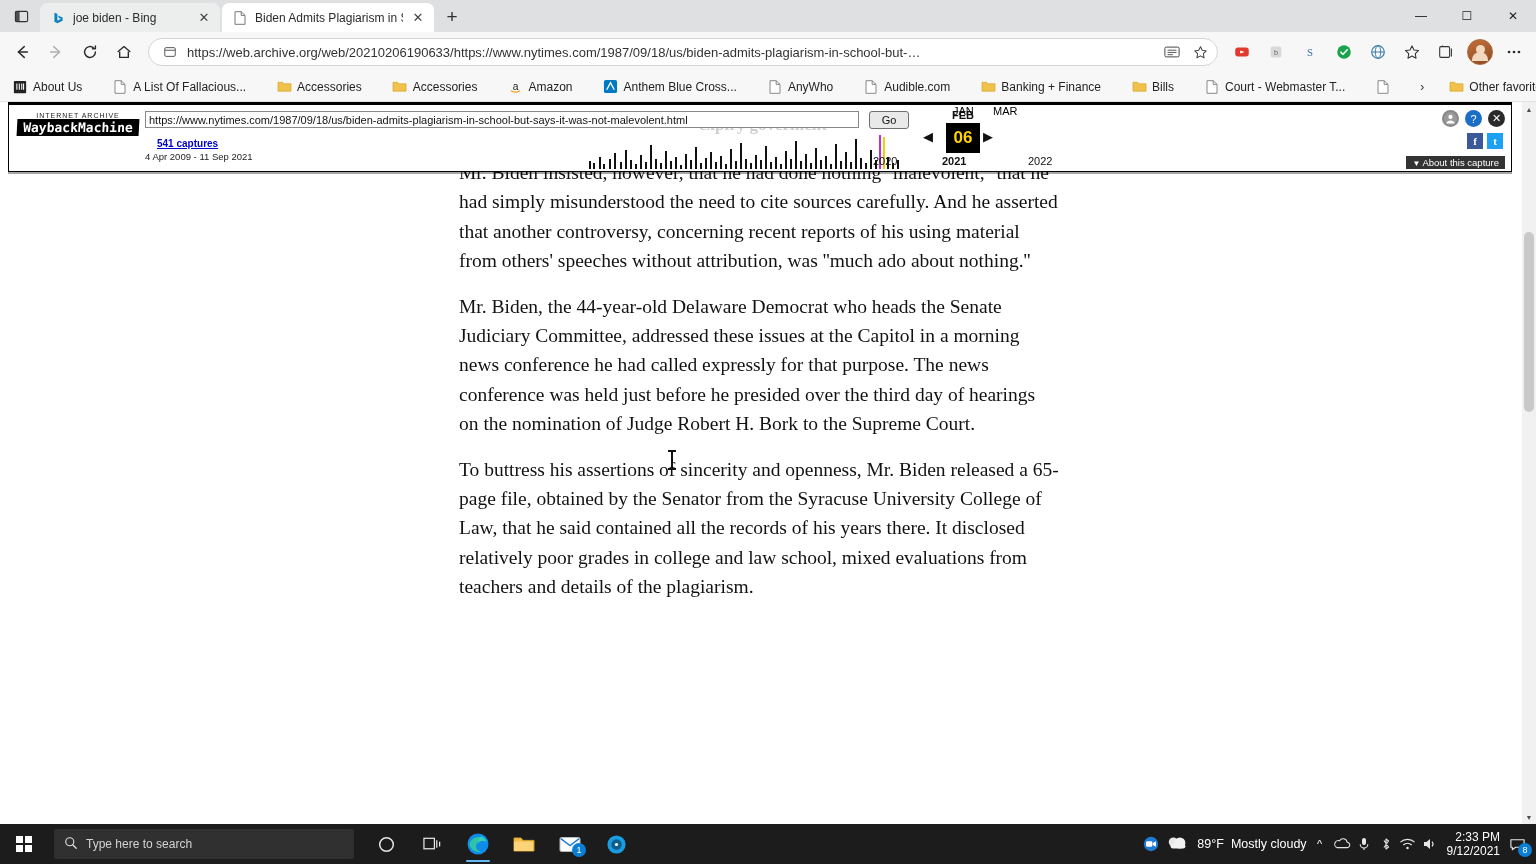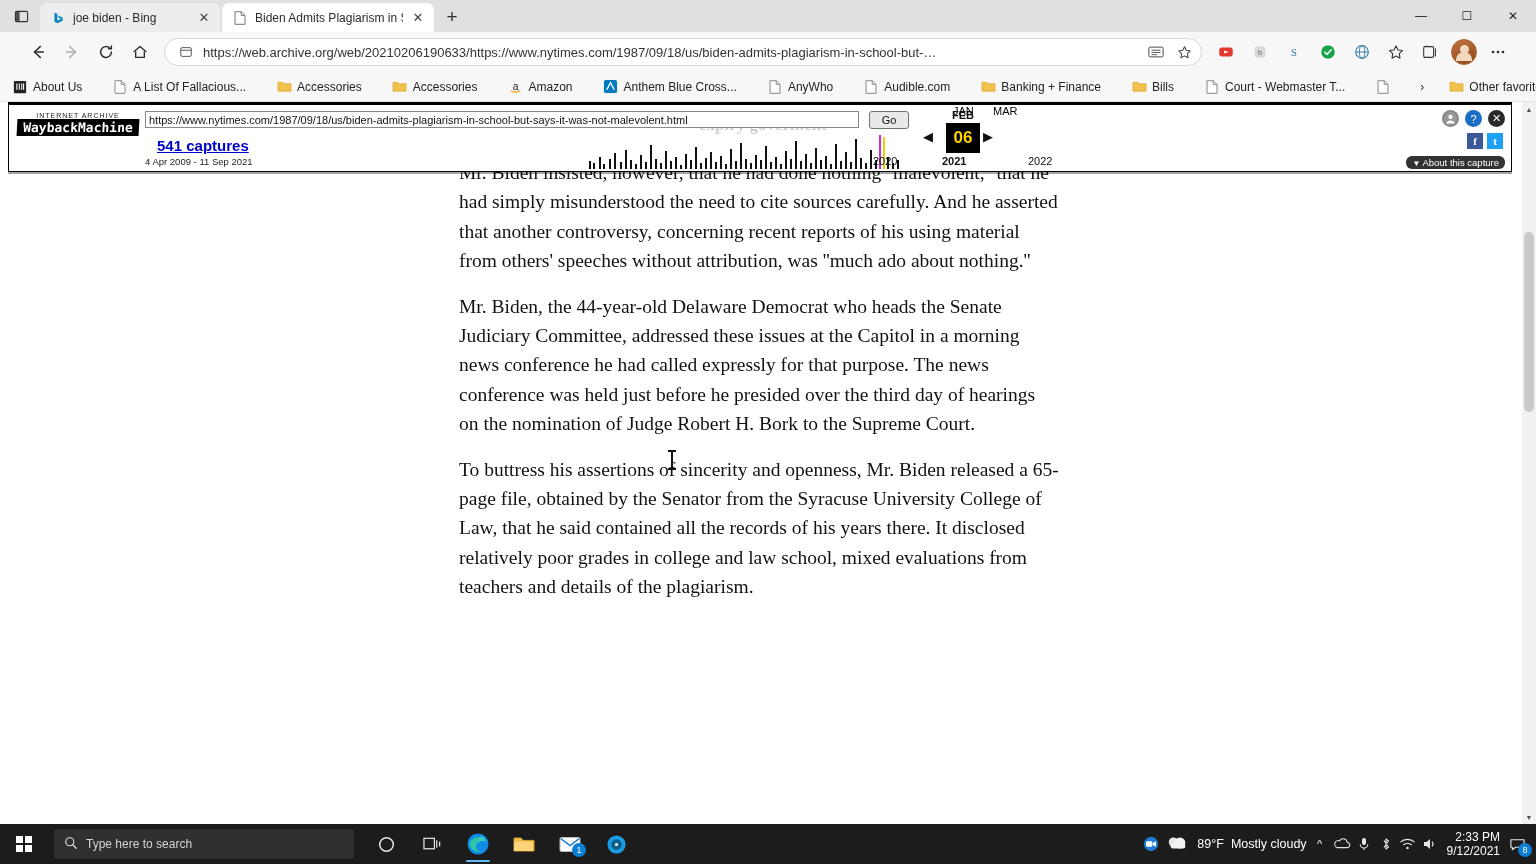--- a/index.html
+++ b/index.html
@@ -52,21 +52,21 @@
     font-size: 19px; color:#303030; font-weight:300;
   }
   .winbtns { position:absolute; right:0; top:0; height:32px; display:flex; }
   .winbtn { width:46px; height:32px; display:flex; align-items:center; justify-content:center; font-size:12px; color:#1b1b1b; }
 
   .toolbar {
     height: 40px;
     background: #f7f7f7;
     display: flex;
     align-items: center;
-    padding: 0 22px;
+    padding: 0 6px;
     gap: 2px;
   }
   .tbtn { width:32px; height:32px; display:flex; align-items:center; justify-content:center; border-radius:5px; color:#2b2b2b; }
   .omnibox {
     flex: 1 1 auto;
     height: 28px;
     background: #ffffff;
     border: 1px solid #d5d5d5;
     border-radius: 14px;
     display: flex;
@@ -130,21 +130,21 @@
     font-family:"Liberation Sans", sans-serif;
   }
   .wb-logo { position:absolute; left:8px; top:7px; width:122px; }
   .wb-logo .ia { font-size:7px; letter-spacing:1px; color:#222; text-align:center; }
   .wb-logo .wbm {
     background:#000; color:#fff; font-family:"DejaVu Sans Mono", monospace;
     font-size:13px; font-weight:bold; letter-spacing:0px; text-align:center;
     padding:1px 2px; transform: skewX(-3deg);
   }
   .wb-caps { position:absolute; left:136px; top:32px; font-size:11px; }
-  .wb-caps a { color:#0000cc; font-weight:bold; text-decoration:underline; font-size:15px;padding-left:12px;}
+  .wb-caps a { color:#0000cc; font-weight:bold; text-decoration:underline; font-size:10px;padding-left:12px;}
   .wb-caps .range { color:#222; font-size:9.5px; margin-top:2px;}
   .wb-urlbox {
     position:absolute; left:136px; top:6px;
     width: 714px; height:17px;
     border:1px solid #888;
     background:#fff;
     font-size:11px;
     color:#111;
     padding: 1px 3px;
     line-height:14px;
@@ -167,21 +167,21 @@
   }
   .wb-curmo { position:absolute; left:937px; top:4px; width:34px; text-align:center; font-size:11px; font-weight:bold; color:#111;}
   .wb-years { position:absolute; top:50px; font-size:11px; color:#111; }
   .wb-arrow { position:absolute; top:24px; font-size:13px; color:#111; }
   .wb-right { position:absolute; right:6px; top:5px; display:flex; gap:6px; align-items:center; }
   .wb-circ { width:17px; height:17px; border-radius:50%; display:flex; align-items:center; justify-content:center; font-size:11px; color:#fff; }
   .wb-social { position:absolute; right:8px; top:28px; display:flex; gap:4px; }
   .wb-sq { width:16px; height:16px; color:#fff; font-size:11px; font-weight:bold; text-align:center; line-height:16px; font-family:"Liberation Serif", serif;}
   .wb-about {
     position:absolute; right:6px; bottom:2px;
-    background:#333; color:#fff; font-size:9.5px; padding:1px 6px; border-radius:6px;margin-top:31px;
+    background:#333; color:#fff; font-size:9.5px; padding:1px 6px; border-radius:0;margin-top:31px;
   }
   .wb-ghost {
     position:absolute; left:690px; top:10px; font-size:17px; color:#cfcfcf;
     font-family:"Liberation Serif", serif; font-weight:bold;
   }
 
   .article {
     position:absolute;
     top: 56px;
     left: 459px;

